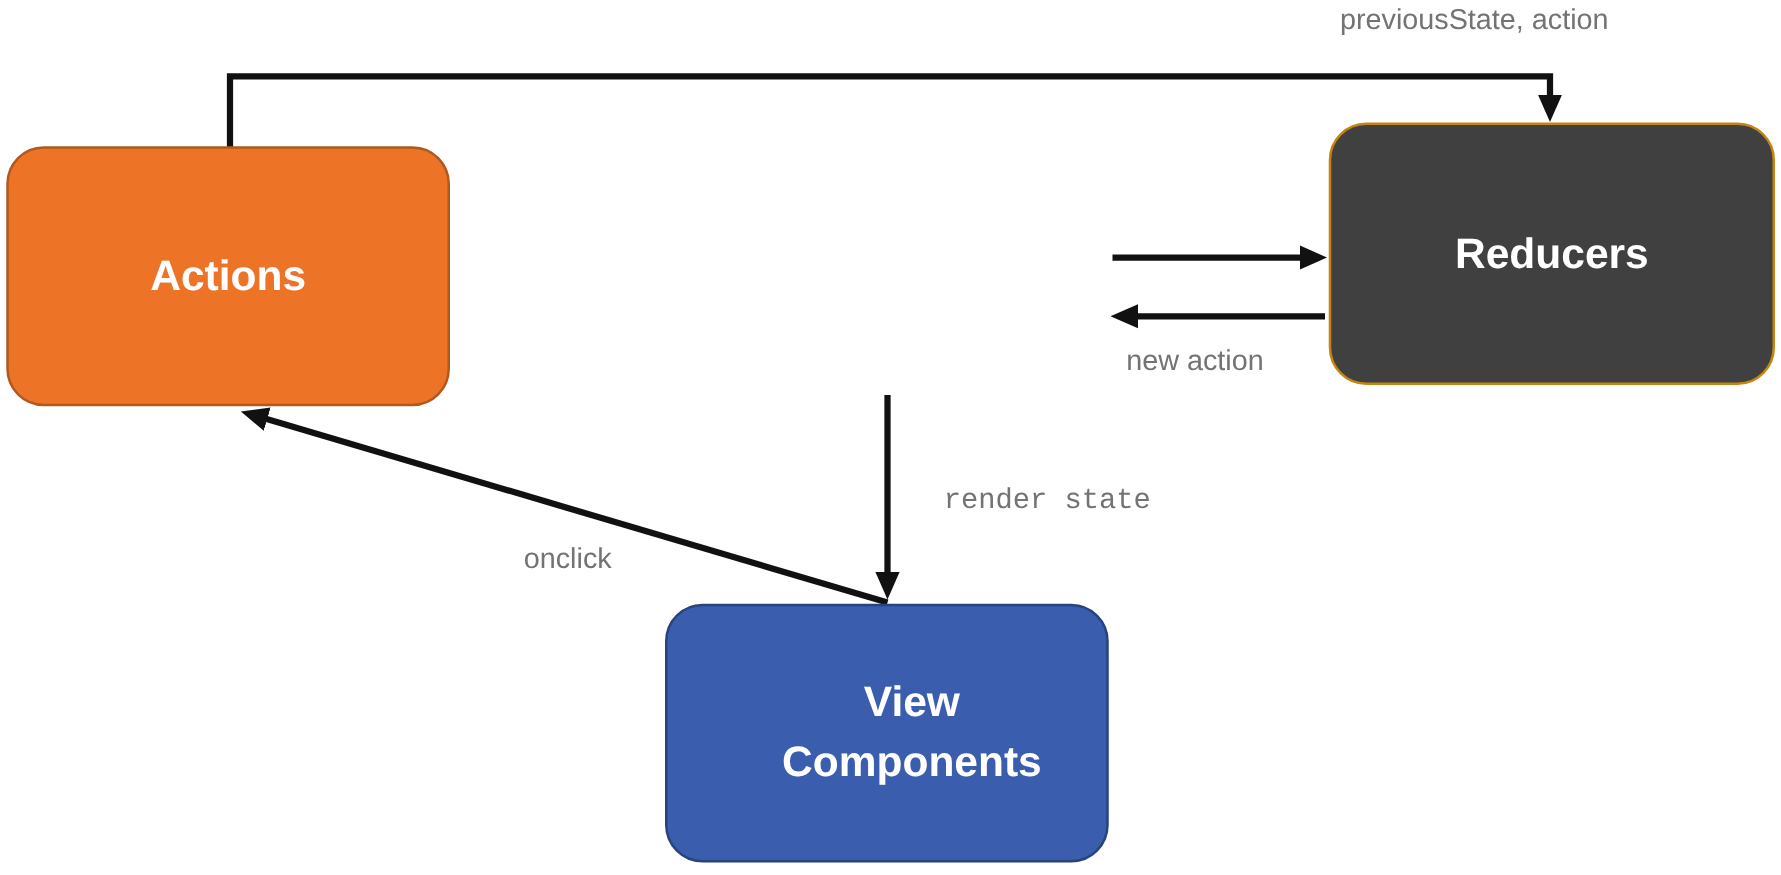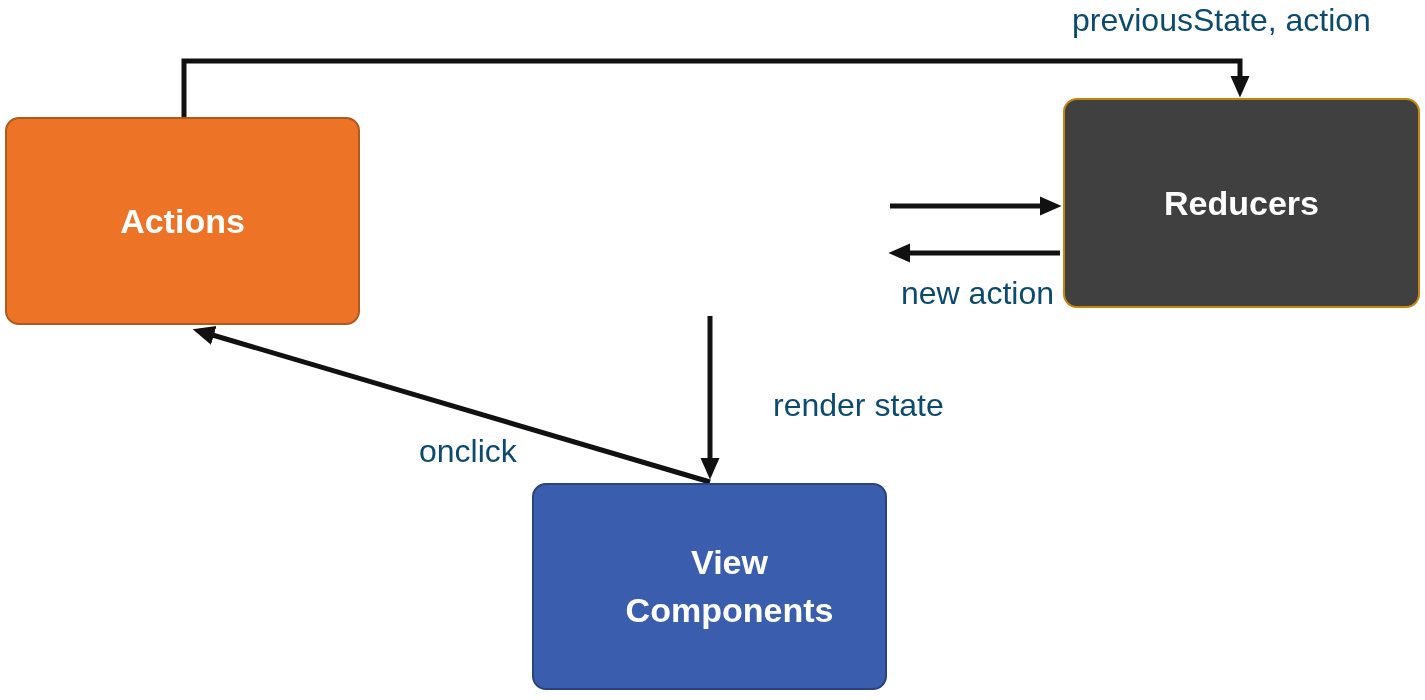--- a/index.html
+++ b/index.html
@@ -16,21 +16,21 @@
     overflow: hidden;
   }
   #edge-layer {
     position: absolute;
     left: 0; top: 0;
     width: 1425px; height: 700px;
     pointer-events: none;
   }
   .node {
     position: absolute;
-    border-radius: 14px;
+    border-radius: 30px;
     display: flex;
     align-items: center;
     justify-content: center;
     color: #ffffff;
     font-size: 34px;
     font-weight: 600;
     text-align: center;
     box-sizing: border-box;
   }
   #node-actions {
@@ -53,28 +53,28 @@
     background: #3B5DAD;
     border: 2px solid #2a437e;
     padding-left: 40px;
   }
   #node-view-components .node-label {
     width: 240px;
     line-height: 1.4;
   }
   .edge-label {
     position: absolute;
-    color: #0c4a6e;
-    font-size: 32px;
+    color: #737373;
+    font-size: 23px;
     white-space: nowrap;
   }
   #label-previous-state { left: 1072px; top: 2px; }
   #label-dispatch       { left: 194px;  top: 73px; }
   #label-new-state      { left: 901px;  top: 275px; }
-  #label-render-state   { left: 773px;  top: 387px; }
+  #label-render-state   { left: 755px;  top: 387px; font-family: Liberation Mono, monospace; }
   #label-onclick        { left: 419px;  top: 433px; }
 </style>
 </head>
 <body>
 
 <div id="stage">
 
   <svg id="edge-layer" viewBox="0 0 1425 700" xmlns="http://www.w3.org/2000/svg">
     <defs>
       <marker id="ah" viewBox="0 0 10 10" refX="7" refY="5" markerWidth="4.4" markerHeight="4.4" orient="auto">

